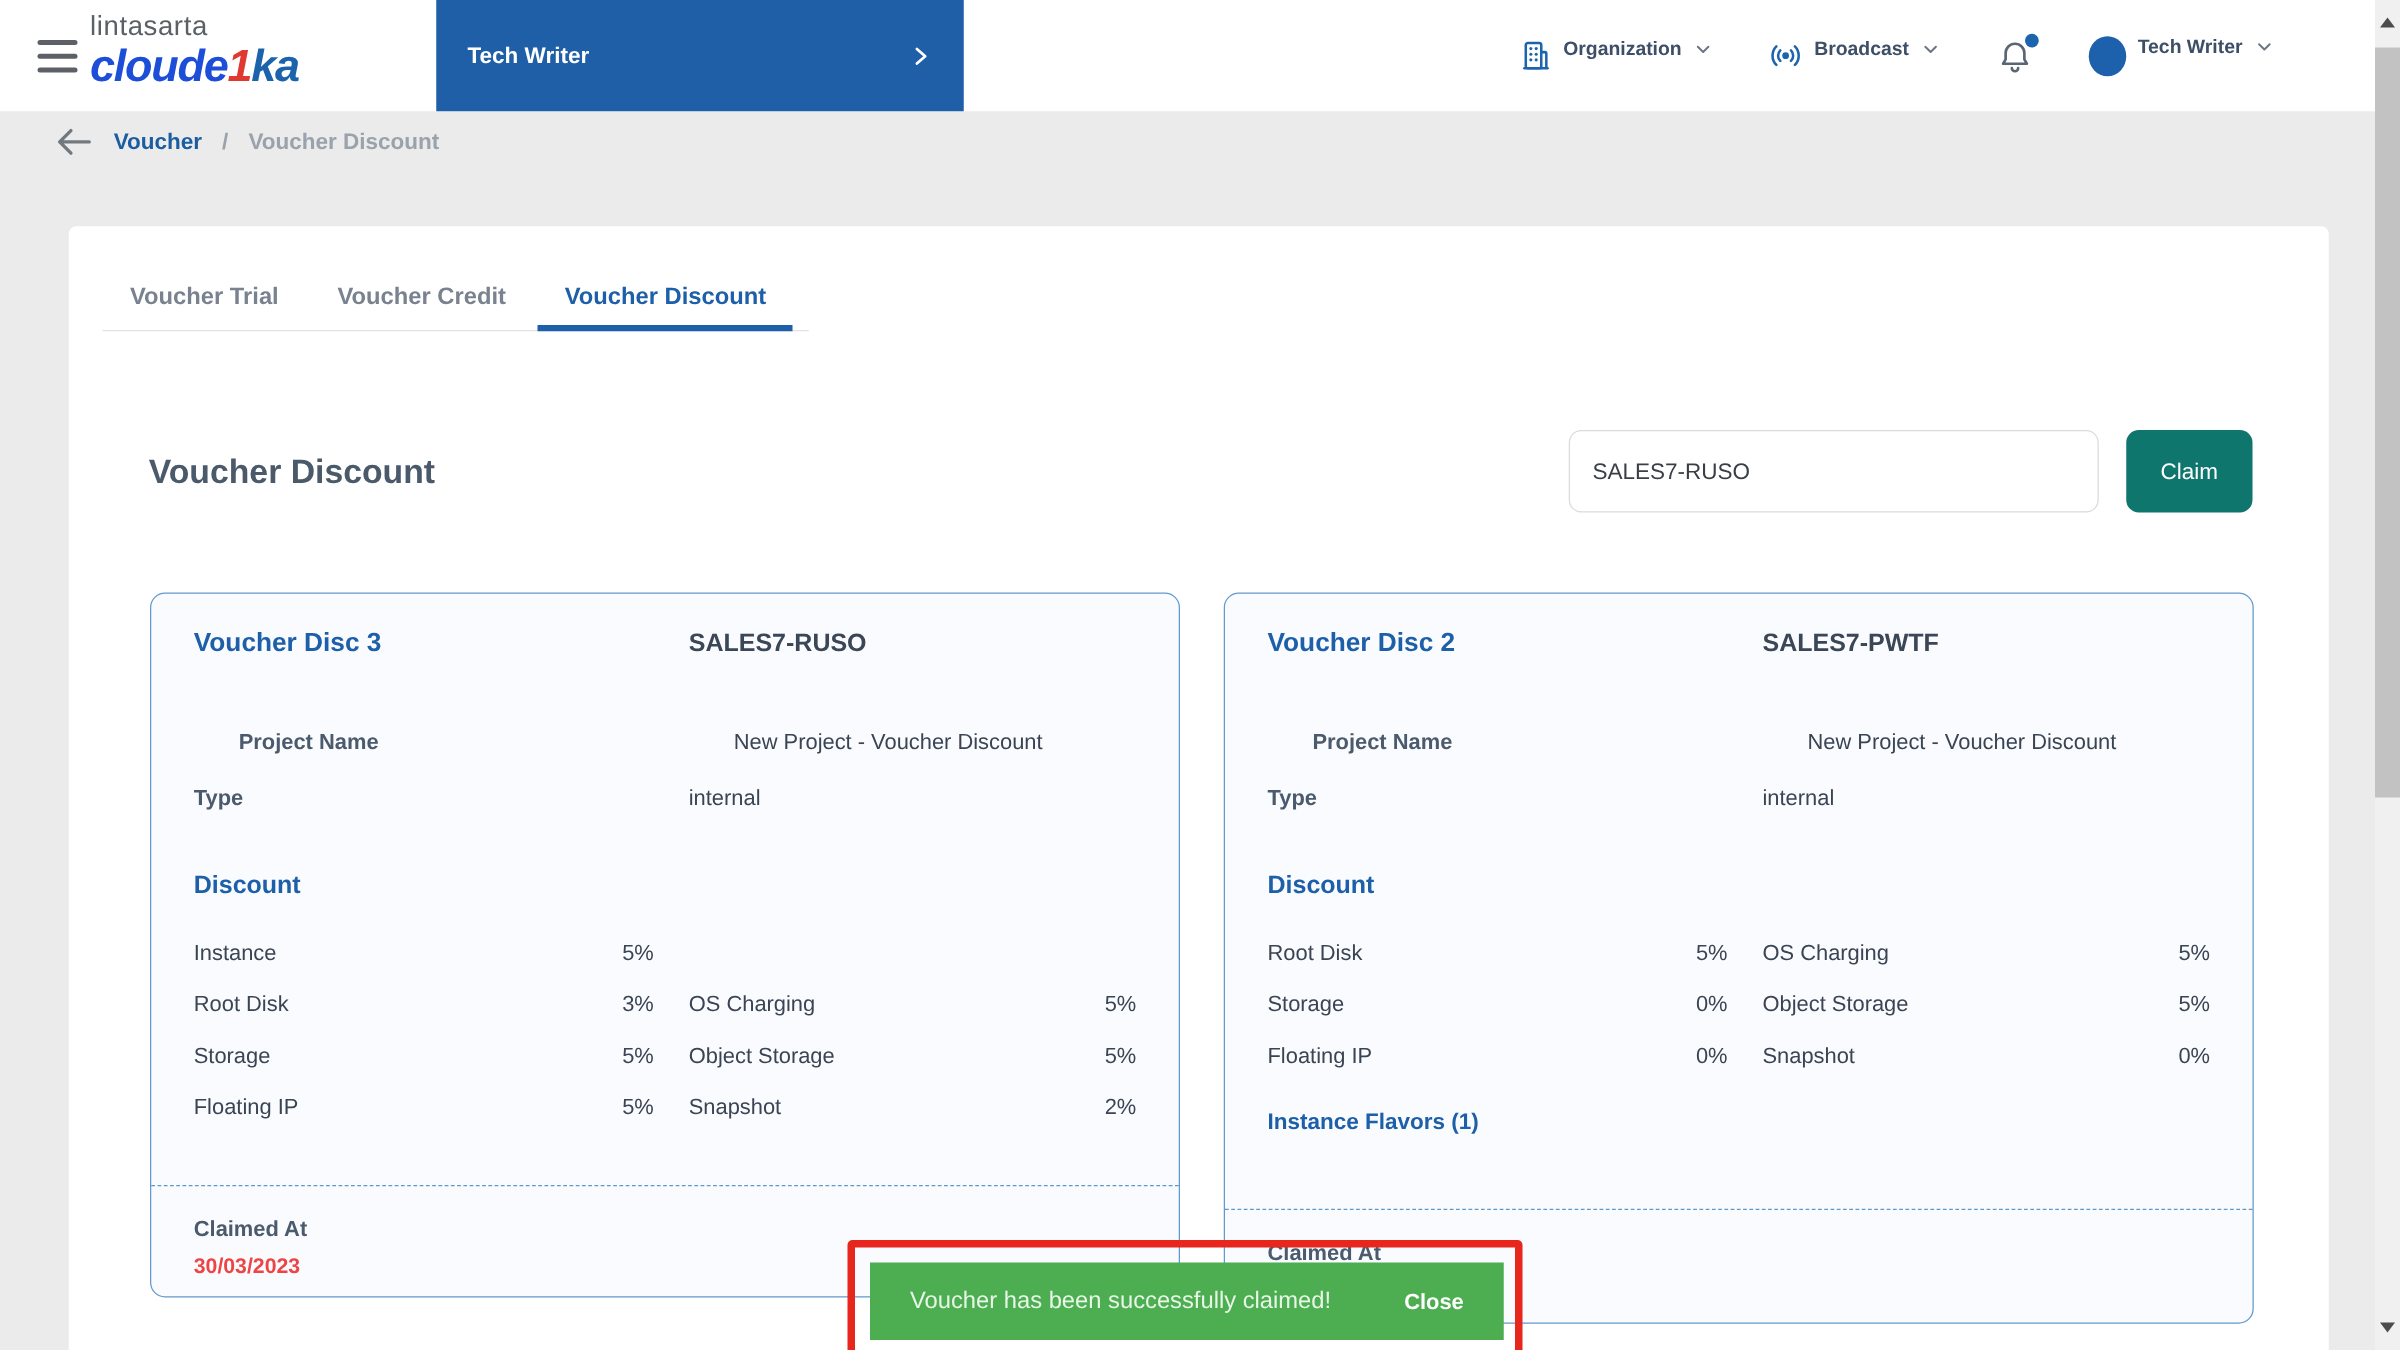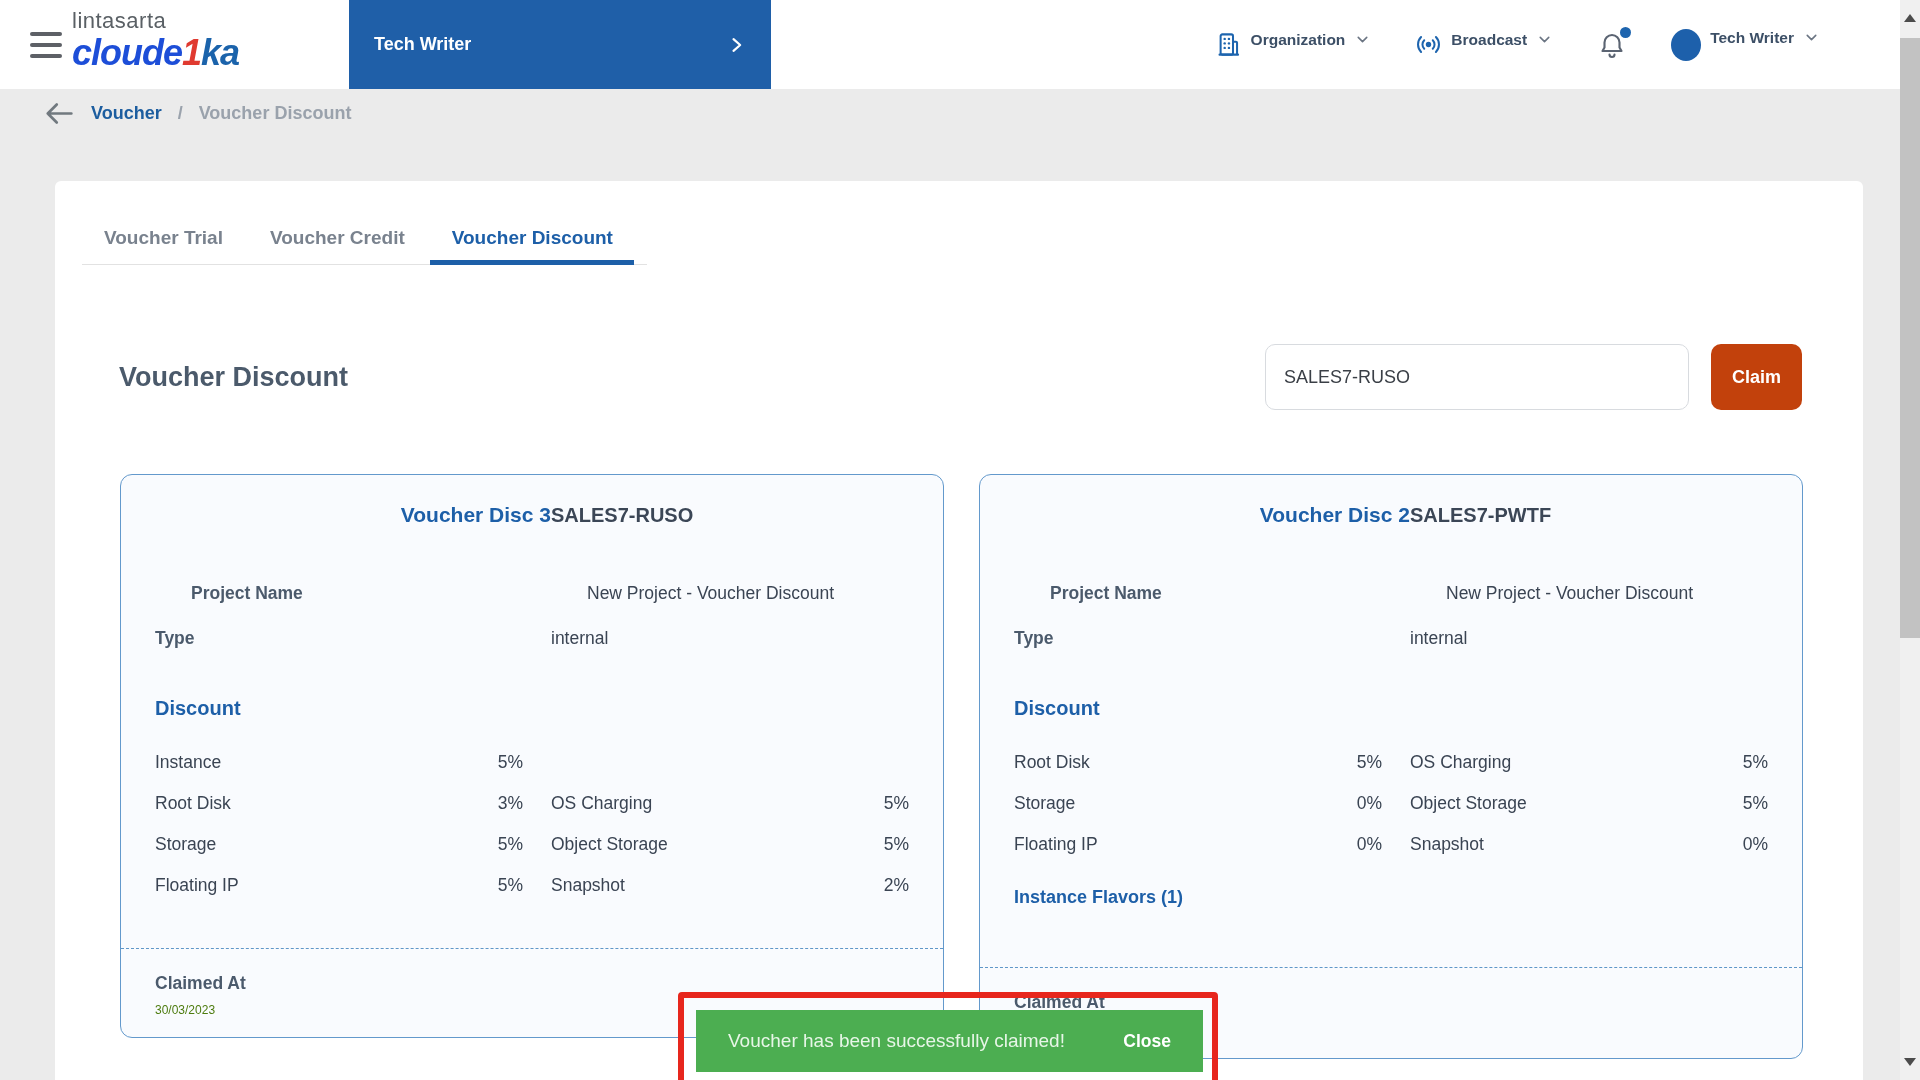--- a/index.html
+++ b/index.html
@@ -42,45 +42,45 @@
   .tabbar { display:inline-flex; gap:47px; margin:46px 0 0 27px; padding:0 34px 0 22px; border-bottom:1px solid #e2e2e2; }
   .tab { font-size:19px; font-weight:bold; color:#79828e; padding-bottom:15px; cursor:pointer; position:relative; }
   .tab.active { color:#1d5fa8; }
   .tab.active::after { content:""; position:absolute; left:-22px; right:-21px; bottom:-1px; height:5px; background:#1d5fa8; }
 
   .title-row { display:flex; align-items:center; justify-content:space-between; margin-top:79px; padding:0 61px 0 64px; }
   .page-title { font-size:27px; font-weight:bold; color:#4b5a6b; }
   .claim-controls { display:flex; align-items:center; gap:22px; }
   .code-input { width:424px; height:66px; border:1.5px solid #d8dbdf; border-radius:10px; padding:0 18px;
                 font-size:18px; color:#3a3f46; font-family:"Liberation Sans", sans-serif; outline:none; background:#fff; }
-  .claim-btn { width:91px; height:66px; border:none; border-radius:10px; background:#c2410c; color:#ffffff;
-               font-size:18px; font-weight:bold; cursor:pointer; font-family:"Liberation Sans", sans-serif; }
+  .claim-btn { width:101px; height:66px; border:none; border-radius:10px; background:#0f766e; color:#ffffff;
+               font-size:18px; font-weight:normal; cursor:pointer; font-family:"Liberation Sans", sans-serif; }
 
   
   .card { position:absolute; top:293px; width:824px; background:#f9fbfe; border:1px solid #6399cc; border-radius:12px; padding:28px 34px; }
   .card.c1 { left:65px;  height:564px; }
   .card.c2 { left:924px; height:585px; }
   .card-head { display:grid; grid-template-columns:396px 1fr; align-items:baseline; }
-  .card-name { font-size:21px; font-weight:bold; color:#1d5fa8;text-align:right; }
+  .card-name { font-size:21px; font-weight:bold; color:#1d5fa8; }
   .card-code { font-size:20px; font-weight:bold; color:#3b4656; }
   .kv { display:grid; grid-template-columns:396px 1fr; font-size:17.5px; }
   .kv.first { margin-top:56px;margin-left:36px; }
   .kv + .kv { margin-top:24px; }
   .kv .k { font-weight:bold; color:#4b5a6c; }
   .kv .v { color:#3a4453; }
   .sec-head { margin-top:48px; font-size:20px; font-weight:bold; color:#1d5fa8; }
   .d-row { display:grid; grid-template-columns:298px 70px 28px 1fr 70px; font-size:17.5px; color:#3a4453; margin-top:20px; }
   .d-row.first { margin-top:32px; }
   .d-row .dv { text-align:right; }
   .flavors-link { margin-top:32px; font-size:18px; font-weight:bold; color:#1d5fa8; cursor:pointer; }
   .claimed { position:absolute; left:0; right:0; border-top:1px dashed #5f97c8; padding:24px 34px 0; }
   .card.c1 .claimed { top:473px; }
   .card.c2 .claimed { top:492px; }
   .claimed .k { font-size:17.5px; font-weight:bold; color:#4b5a6c; }
-  .claimed .v { margin-top:9px; font-size:12px; color:#4d7c0f; }
+  .claimed .v { margin-top:9px; font-size:17px; color:#ef4444;font-weight:bold; }
 
   
   .annotation-box { position:absolute; left:678px; top:992px; width:540px; height:96px; border:6px solid #e7261d; border-radius:4px; z-index:60; }
   .toast { position:absolute; left:696px; top:1010px; width:507px; height:62px; background:#4cae51; border-radius:0; z-index:61;
            display:flex; align-items:center; justify-content:space-between; padding:0 32px; }
   .toast-msg { font-size:19px; color:#e7f6e7; }
   .toast-close { font-size:17.5px; font-weight:bold; color:#ffffff; background:none; border:none; cursor:pointer; font-family:"Liberation Sans", sans-serif; }
 
   
   .scrollbar { position:absolute; right:0; top:0; width:20px; height:1080px; background:#f0f0f0; z-index:70; }

